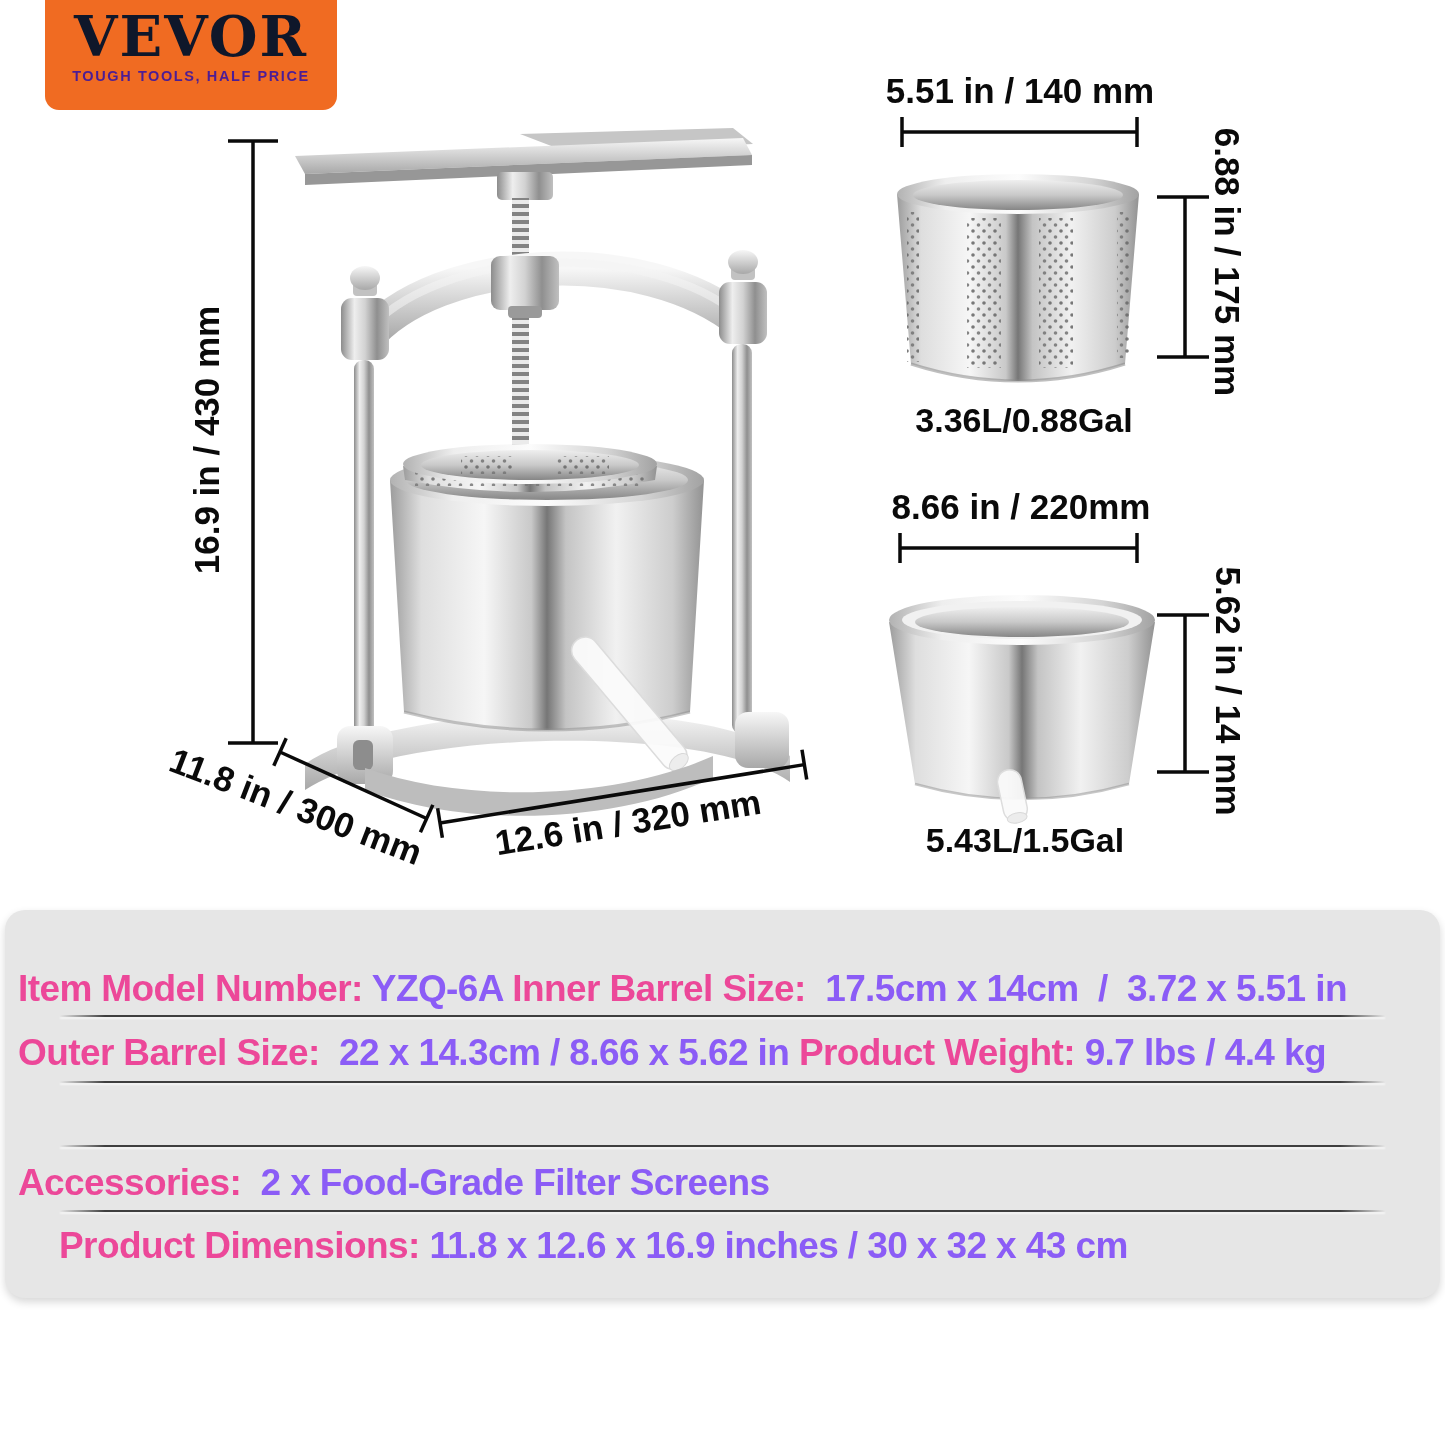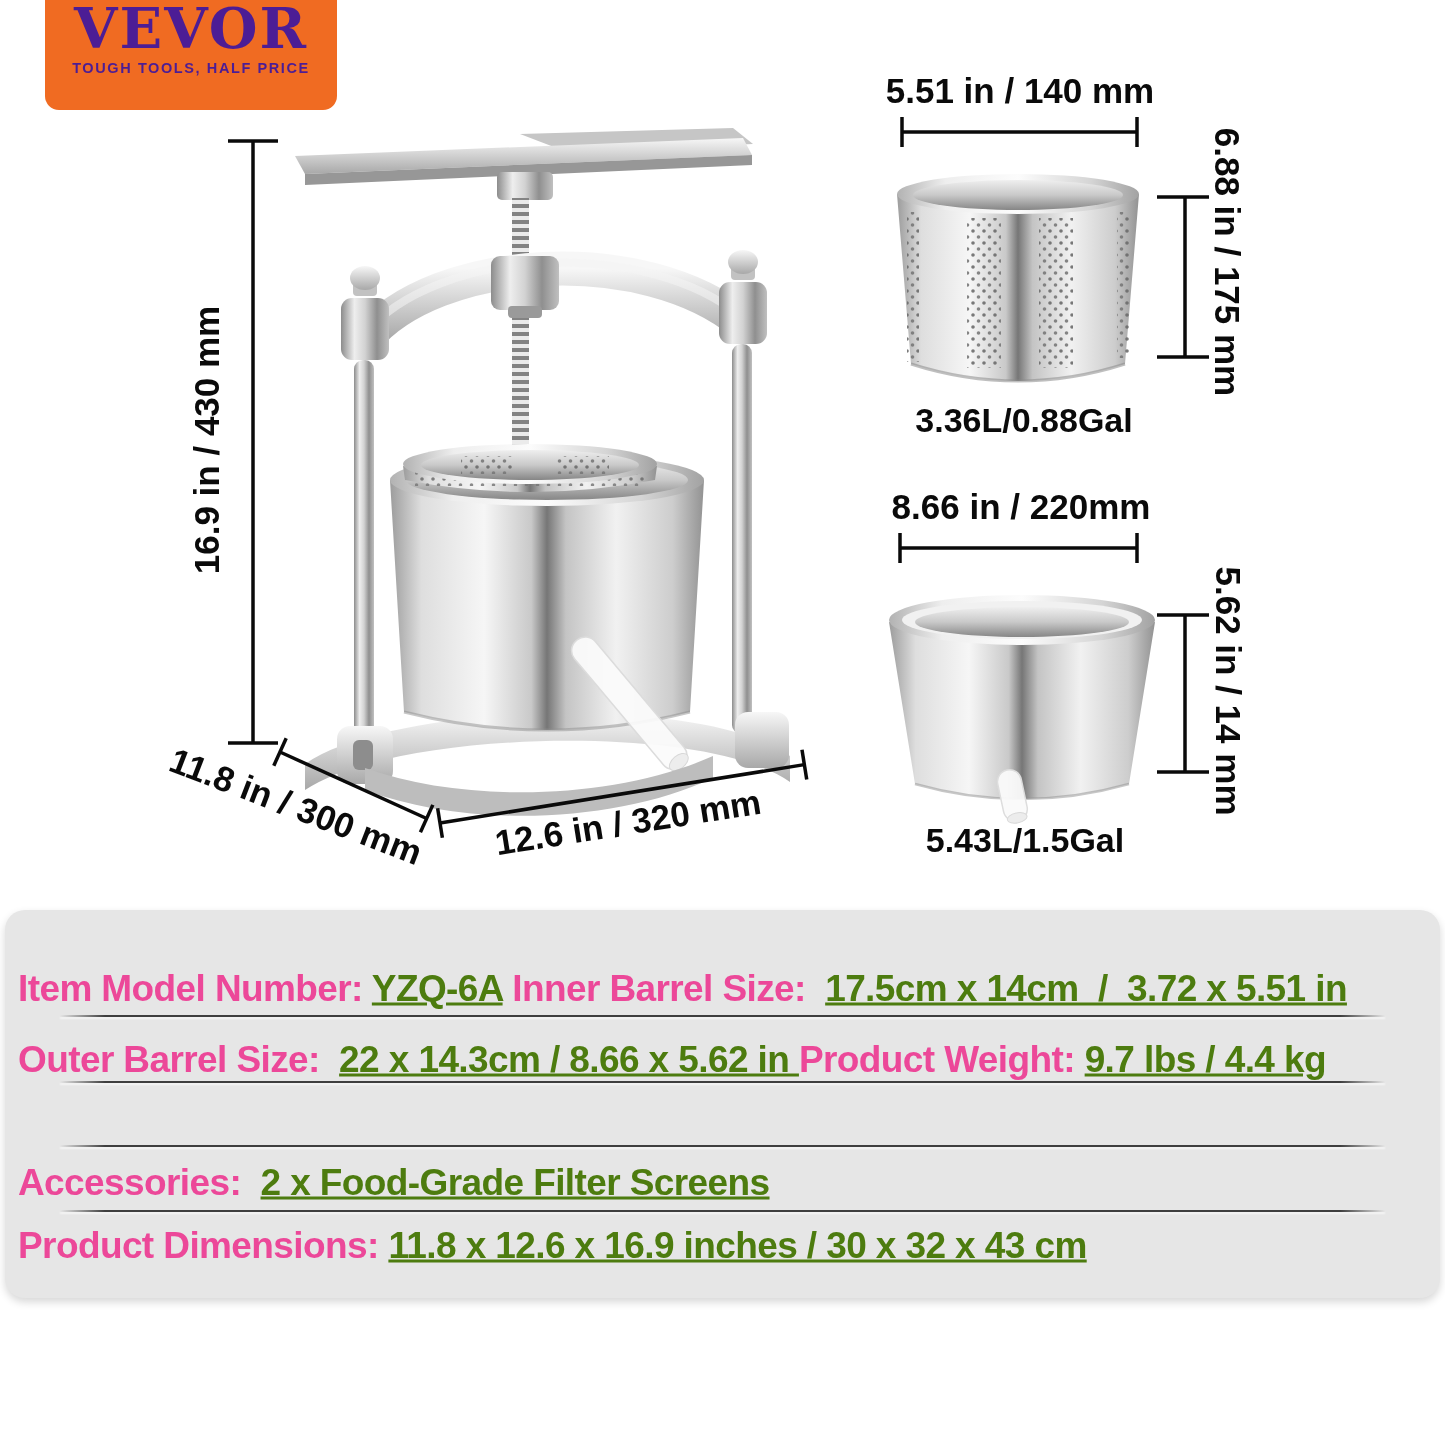--- a/index.html
+++ b/index.html
@@ -1,41 +1,41 @@
 <!DOCTYPE html>
 <html><head>
 <meta charset="utf-8">
 <style>
   html,body{margin:0;padding:0;background:#fff;}
   .stage{position:relative;width:1445px;height:1445px;background:#ffffff;overflow:hidden;
          font-family:"Liberation Sans",sans-serif;}
   
   .logo{position:absolute;left:45px;top:0;width:292px;height:110px;background:#f06b22;
         border-radius:0 0 14px 14px;text-align:center;}
-  .logo-brand{font-family:"DejaVu Serif",serif;font-weight:bold;font-size:56px;color:#4c1d95;
-              margin-top:0;letter-spacing:2px;line-height:1;}
+  .logo-brand{font-family:"DejaVu Serif",serif;font-weight:bold;font-size:56px;color:#0f172a;
+              margin-top:8px;letter-spacing:2px;line-height:1;}
   .logo-tagline{font-size:14.5px;font-weight:bold;color:#4c1d95;letter-spacing:1.6px;margin-top:4px;}
   
   .art{position:absolute;left:0;top:0;width:1445px;height:1445px;}
   
   .dim-label{position:absolute;font-weight:bold;font-size:35px;color:#0a0a0a;white-space:nowrap;
              transform:translate(-50%,-50%);line-height:1;}
   .rot90{transform:translate(-50%,-50%) rotate(90deg);}
   .rotM90{transform:translate(-50%,-50%) rotate(-90deg);}
   .rot24{transform:translate(-50%,-50%) rotate(21deg);}
   .rotM9{transform:translate(-50%,-50%) rotate(-9deg);}
   .cap-label{position:absolute;font-weight:bold;font-size:34px;color:#0a0a0a;white-space:nowrap;
              transform:translate(-50%,-50%);line-height:1;}
   
   .panel{position:absolute;left:5px;top:910px;width:1435px;height:388px;background:#e6e6e6;
          border-radius:20px;box-shadow:0 4px 9px rgba(0,0,0,.16);}
   .spec-row{position:absolute;left:18px;transform:translateY(-50%);font-size:37px;font-weight:bold;
             color:#0d0d0d;white-space:pre;letter-spacing:-0.6px;line-height:1;}
   .sd{color:#ec4899;}
-  .sa{color:#4d7c0f;text-decoration:underline;}
+  .sa{color:#8b5cf6;}
   .divider{position:absolute;left:60px;width:1325px;height:2px;
            background:linear-gradient(90deg,rgba(62,62,62,0) 0,#3e3e3e 45px,#3e3e3e calc(100% - 45px),rgba(62,62,62,0) 100%);
            box-shadow:0 2px 2px rgba(255,255,255,.65);}
 </style>
 </head>
 <body>
 
 <div class="stage">
 
   <svg class="art" viewBox="0 0 1445 1445">
@@ -229,25 +229,25 @@
   <div class="cap-label" style="left:1024px;top:420px;">3.36L/0.88Gal</div>
 
   <div class="dim-label" style="left:1021px;top:506px;">8.66 in / 220mm</div>
   <div class="dim-label rot90" style="left:1228px;top:691px;">5.62 in / 14 mm</div>
   <div class="cap-label" style="left:1025px;top:840px;">5.43L/1.5Gal</div>
 
   <div class="panel"></div>
 
   <div class="spec-row" style="top:988px;"><span class="sd">Item Model Number: </span><span class="sa">YZQ-6A</span><span class="sd"> Inner Barrel Size:  </span><span class="sa">17.5cm x 14cm  /  3.72 x 5.51 in</span></div>
 
-  <div class="spec-row" style="top:1052px;margin-top:7px;"><span class="sd">Outer Barrel Size:  </span><span class="sa">22 x 14.3cm / 8.66 x 5.62 in </span><span class="sd">Product Weight: </span><span class="sa">9.7 lbs / 4.4 kg</span></div>
+  <div class="spec-row" style="top:1052px;"><span class="sd">Outer Barrel Size:  </span><span class="sa">22 x 14.3cm / 8.66 x 5.62 in </span><span class="sd">Product Weight: </span><span class="sa">9.7 lbs / 4.4 kg</span></div>
 
 
   <div class="spec-row" style="top:1182px;"><span class="sd">Accessories:  </span><span class="sa">2 x Food-Grade Filter Screens</span></div>
 
-  <div class="spec-row" style="top:1245px;"><span class="sd">Product Dimensions: </span><span class="sa">11.8 x 12.6 x 16.9 inches / 30 x 32 x 43 cm</span></div>
+  <div class="spec-row" style="top:1245px;margin-left:41px;"><span class="sd">Product Dimensions: </span><span class="sa">11.8 x 12.6 x 16.9 inches / 30 x 32 x 43 cm</span></div>
 
   <div class="divider" style="top:1015px;"></div>
   <div class="divider" style="top:1081px;"></div>
   <div class="divider" style="top:1145px;"></div>
   <div class="divider" style="top:1210px;"></div>
 
 </div>
 
 </body></html>

